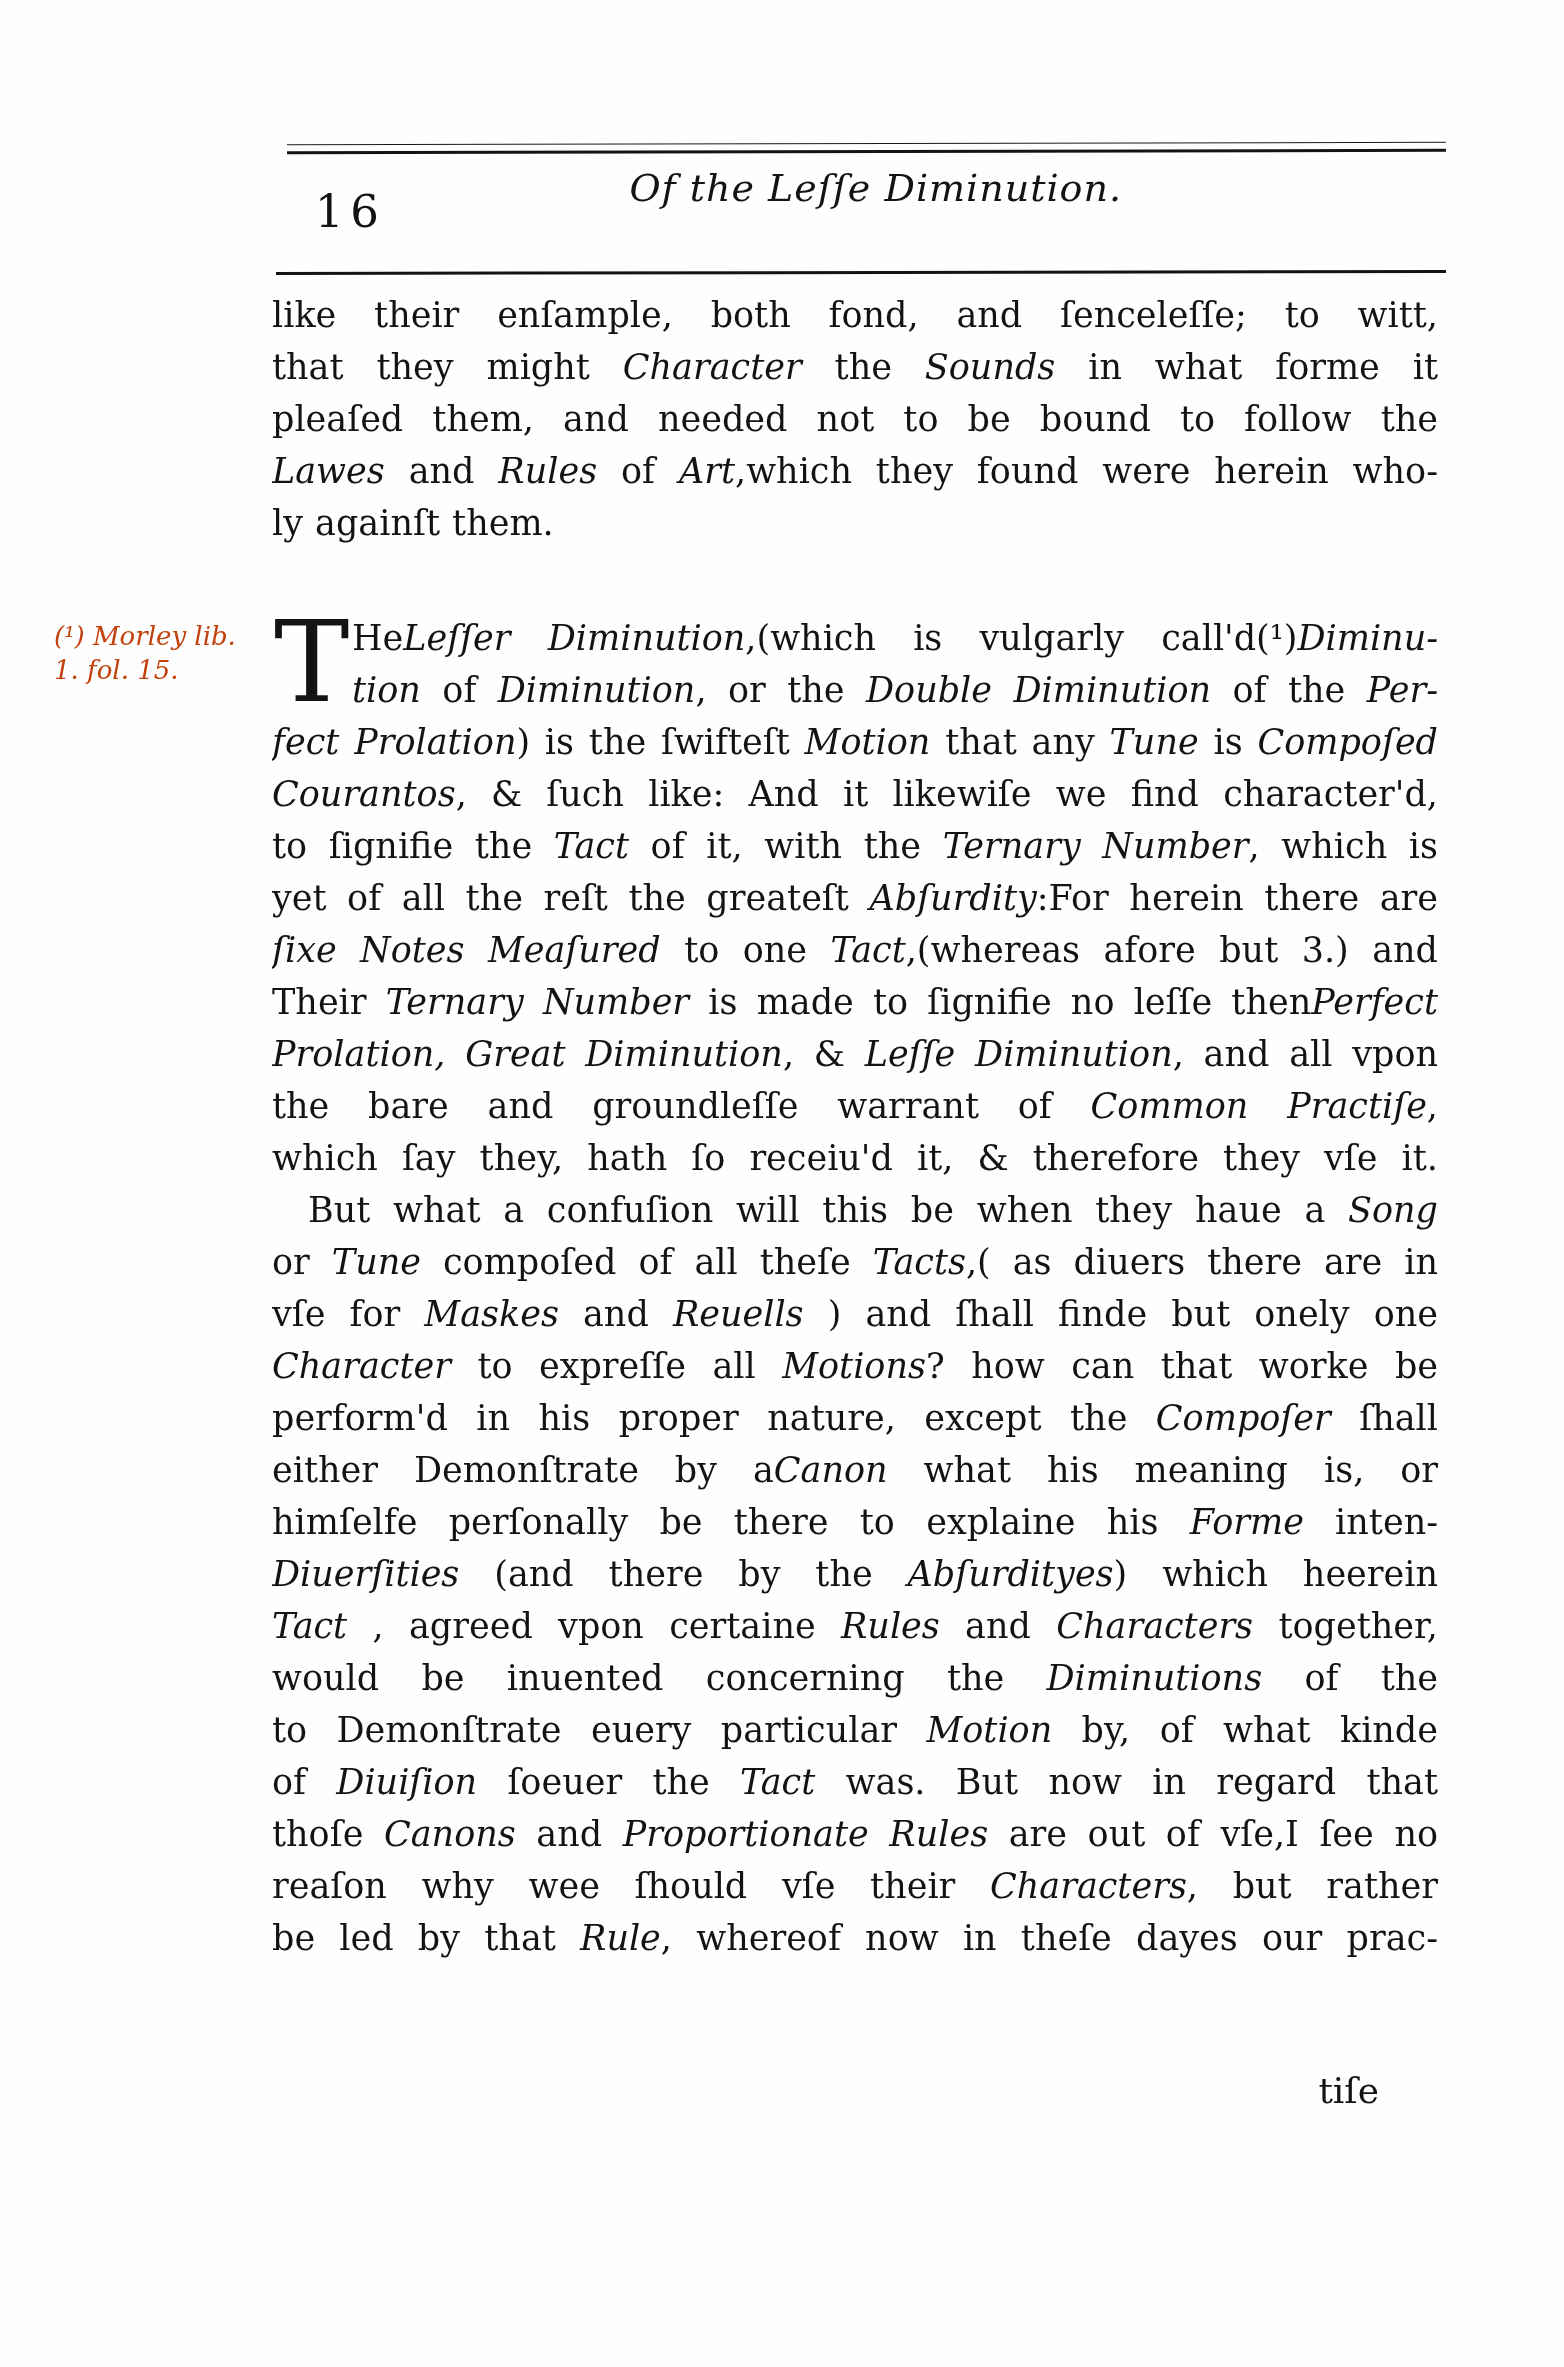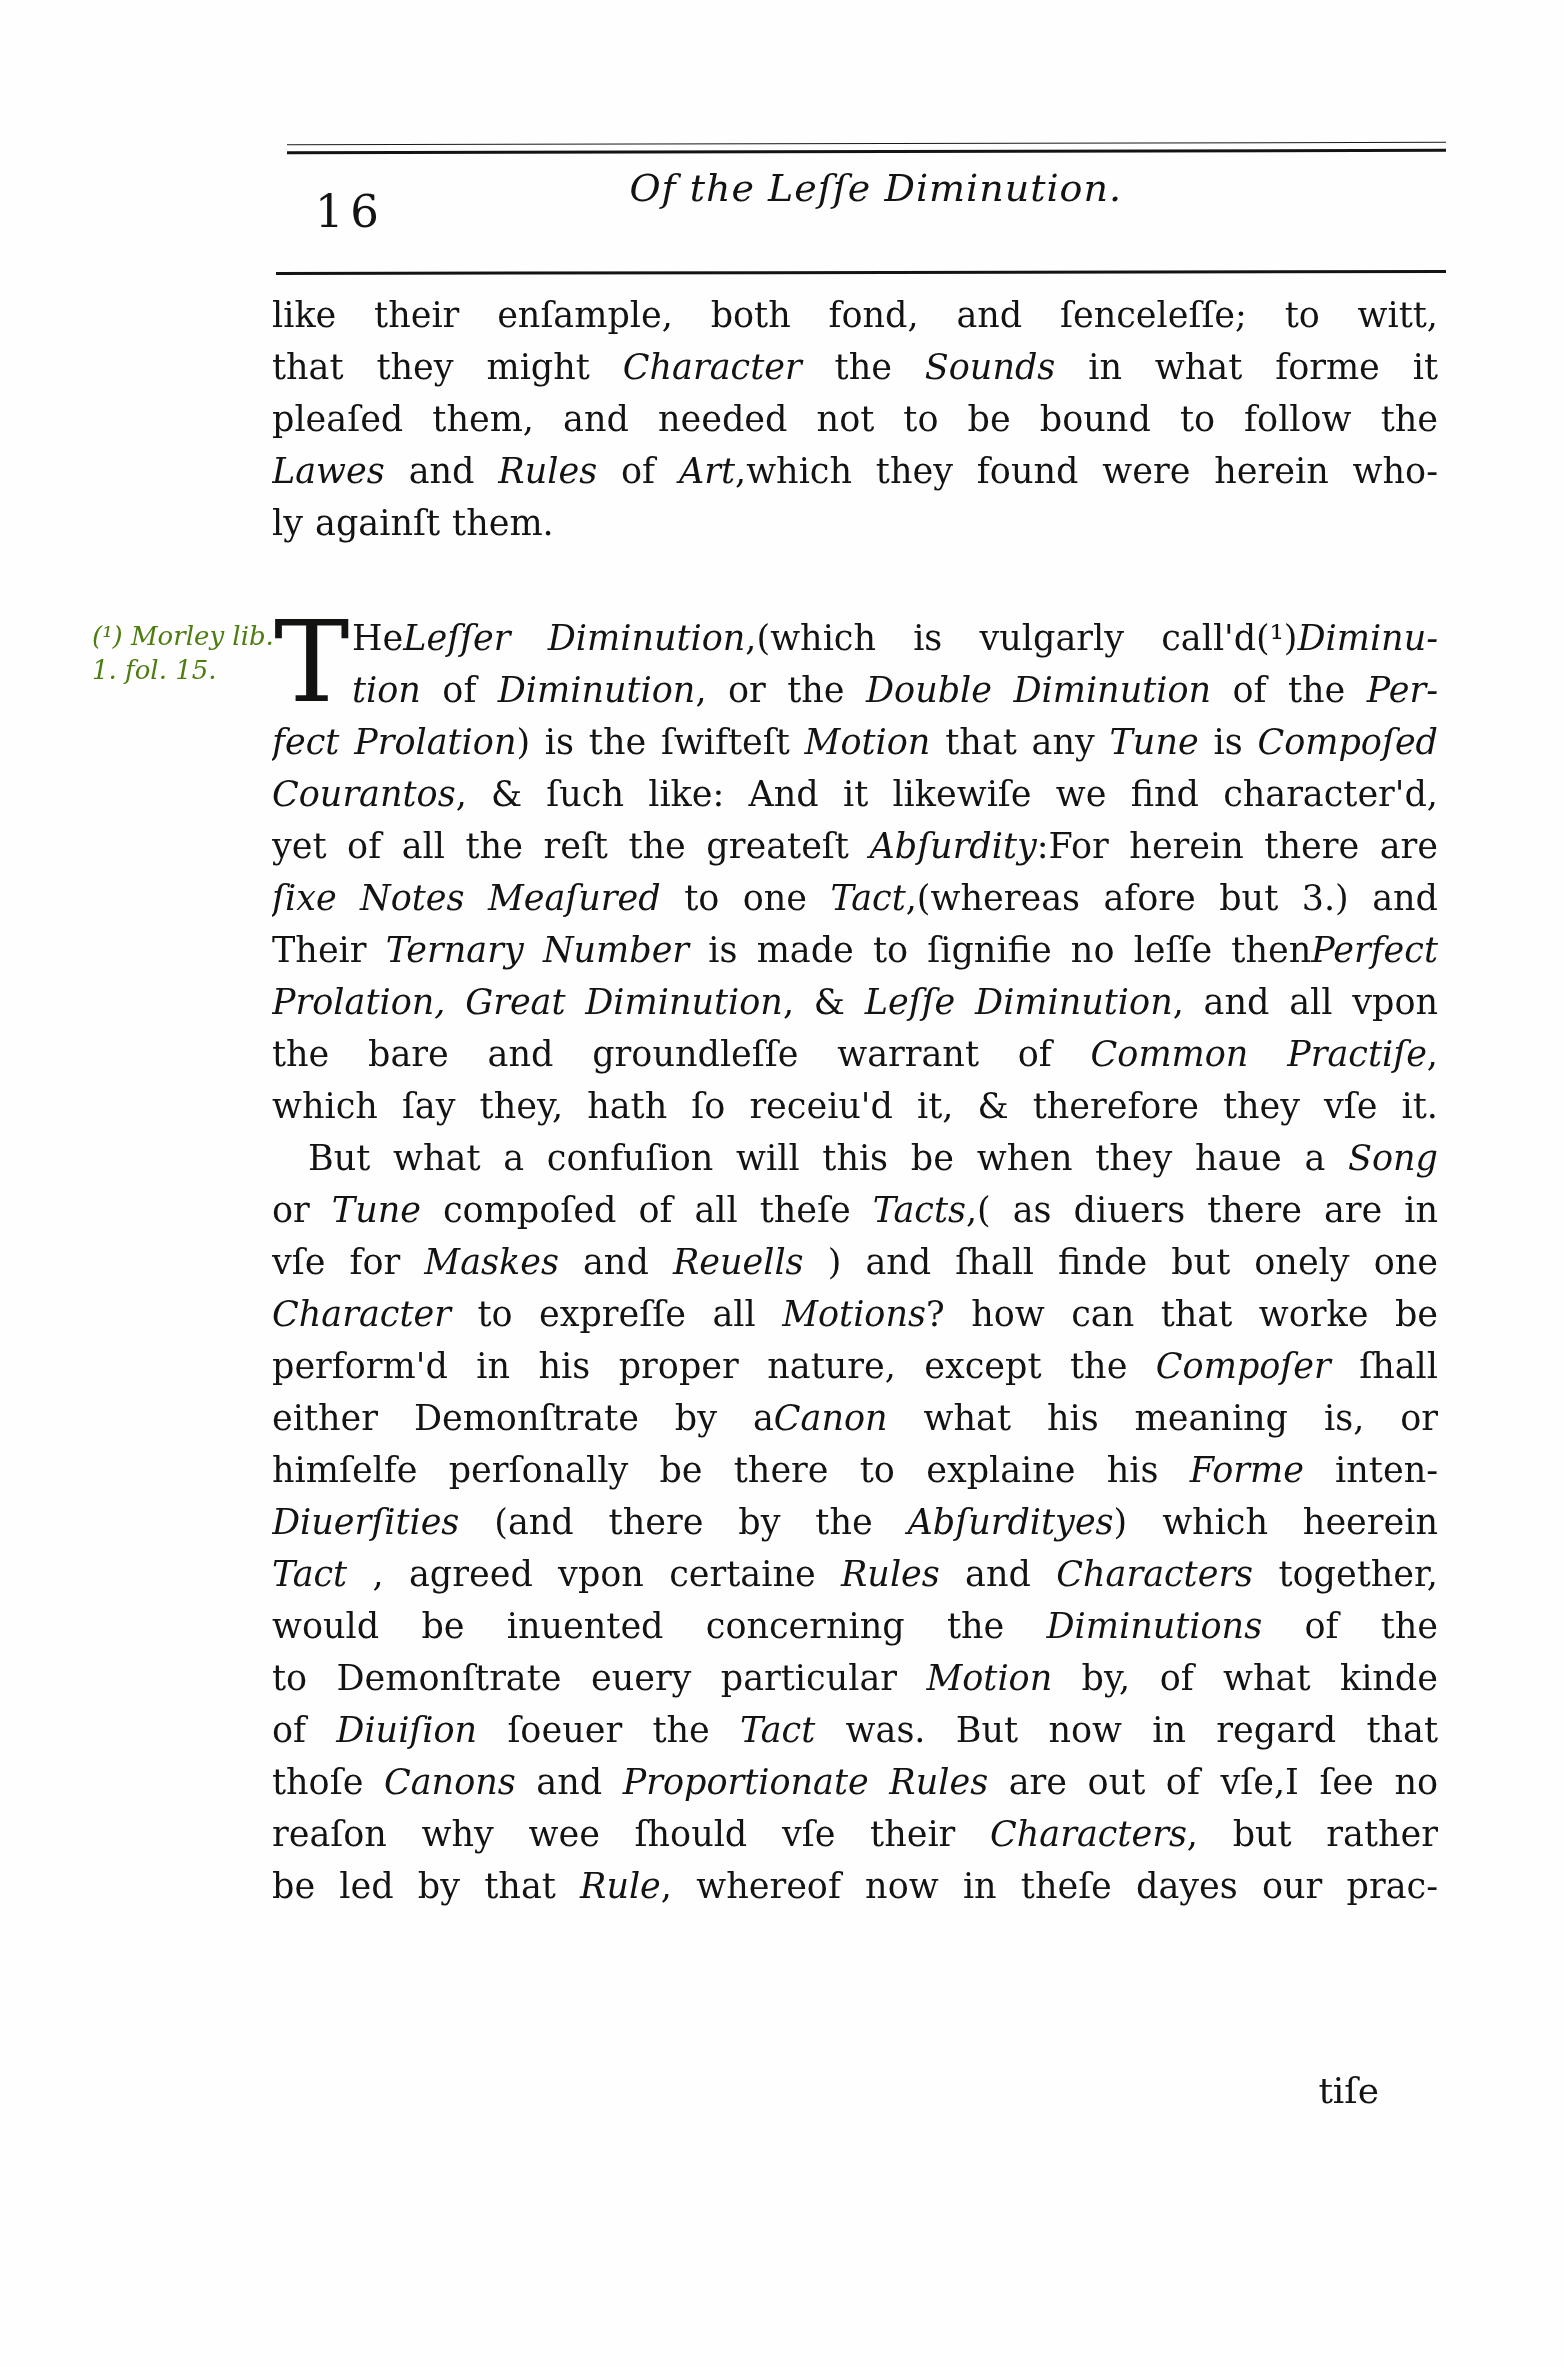--- a/index.html
+++ b/index.html
@@ -62,22 +62,21 @@
     position: absolute; left: 274px; top: 614px;
     font-size: 113px; line-height: 96px;
     letter-spacing: 0;
   }
   .margin-note {
     position: absolute; left: 54px; top: 619px;
     width: 215px;
     font-style: italic;
     font-size: 26px;
     line-height: 34px;
-    color: #4d7c0f;
-    margin-left: 38px;
+    color: #c2410c;
   }
   .catchword-row {
     position: absolute; left: 272px; top: 2070px;
     width: 1166px;
     box-sizing: border-box;
     padding-right: 59px;
     text-align: right;
     font-size: 36px;
   }
 </style>
@@ -108,20 +107,21 @@
       <div class="tline end"><span>ly againſt them.</span></div>
     </div>
 
   <span class="dropcap">T</span>
 
   <div class="main">
       <div class="tline dc"><span>He</span><span class="it">Leſſer Diminution</span><span>,(which is vulgarly call'd(¹)</span><span class="it">Diminu-</span></div>
       <div class="tline dc"><span class="it">tion</span><span> of </span><span class="it">Diminution</span><span>, or the </span><span class="it">Double Diminution</span><span> of the </span><span class="it">Per-</span></div>
       <div class="tline"><span class="it">fect Prolation</span><span>) is the ſwifteſt </span><span class="it">Motion</span><span> that any </span><span class="it">Tune</span><span> is </span><span class="it">Compoſed</span></div>
       <div class="tline"><span class="it">Courantos</span><span>, &amp; ſuch like: And it likewiſe we find character'd,</span></div>
+      <div class="tline"><span>to ſignifie the </span><span class="it">Tact</span><span> of it, with the </span><span class="it">Ternary Number</span><span>, which is</span></div>
       <div class="tline"><span>yet of all the reſt the greateſt </span><span class="it">Abſurdity</span><span>:For herein there are</span></div>
       <div class="tline"><span class="it">ſixe Notes Meaſured</span><span> to one </span><span class="it">Tact</span><span>,(whereas afore but 3.) and</span></div>
       <div class="tline"><span>Their </span><span class="it">Ternary Number</span><span> is made to ſignifie no leſſe then</span><span class="it">Perfect</span></div>
       <div class="tline"><span class="it">Prolation, Great Diminution</span><span>, &amp; </span><span class="it">Leſſe Diminution</span><span>, and all vpon</span></div>
       <div class="tline"><span>the bare and groundleſſe warrant of </span><span class="it">Common Practiſe</span><span>,</span></div>
       <div class="tline"><span>which ſay they, hath ſo receiu'd it, &amp; therefore they vſe it.</span></div>
       <div class="tline indent"><span>But what a confuſion will this be when they haue a </span><span class="it">Song</span></div>
       <div class="tline"><span>or </span><span class="it">Tune</span><span> compoſed of all theſe </span><span class="it">Tacts</span><span>,( as diuers there are in</span></div>
       <div class="tline"><span>vſe for </span><span class="it">Maskes</span><span> and </span><span class="it">Reuells</span><span> ) and ſhall finde but onely one</span></div>
       <div class="tline"><span class="it">Character</span><span> to expreſſe all </span><span class="it">Motions</span><span>? how can that worke be</span></div>

